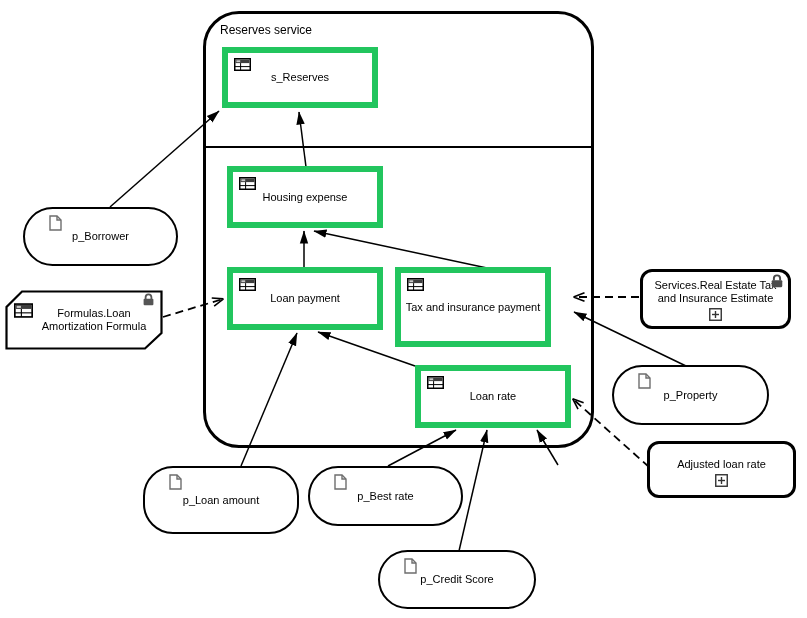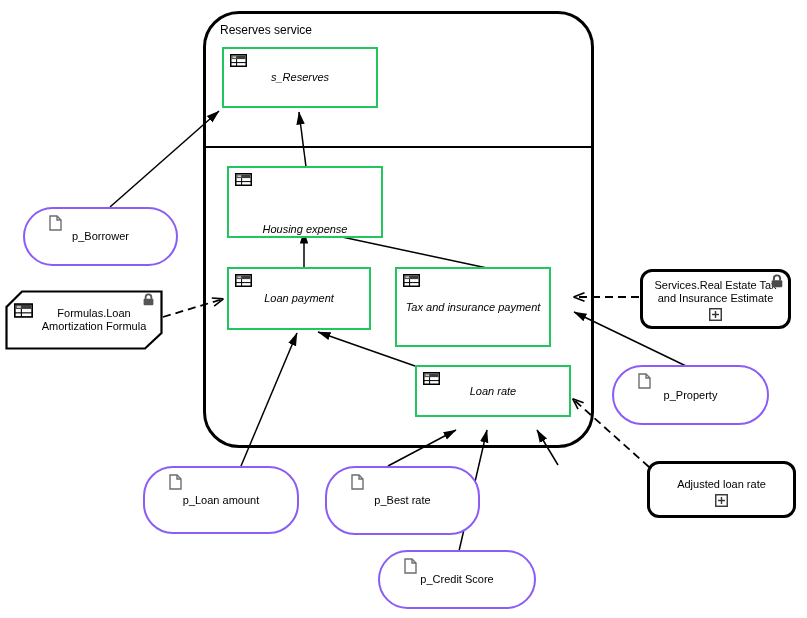--- a/index.html
+++ b/index.html
@@ -13,22 +13,22 @@
     position:absolute;border:3px solid #000;border-radius:36px;background:transparent;
     box-sizing:border-box;
   }
   .container-title{position:absolute;left:14px;top:9px;font-size:12px;white-space:nowrap;}
   .divider{position:absolute;border-top:2px solid #000;height:0;}
   svg.edges{position:absolute;left:0;top:0;width:807px;height:618px;pointer-events:none;}
   .node{
     position:absolute;box-sizing:border-box;background:#fff;
     display:flex;align-items:center;justify-content:center;text-align:center;
   }
-  .rect-node{border:2px solid #22c55e;font-style:italic;}
-  .stadium{border:2px solid #8b5cf6;border-radius:30px;}
+  .rect-node{border:6px solid #22c55e;}
+  .stadium{border:2px solid #000000;border-radius:30px;}
   .thick{border:3px solid #000;border-radius:12px;}
   .node .corner-icon{position:absolute;left:6px;top:5px;}
   .stadium .corner-icon{left:24px;top:6px;}
   .lock-pos{position:absolute;right:4px;top:2px;}
   .col{flex-direction:column;justify-content:flex-start;}
   .label{line-height:13px;}
   .poly-node{position:absolute;}
   .poly-node .inner{
     position:absolute;inset:0;display:flex;align-items:center;justify-content:center;
     text-align:center;line-height:13px;
@@ -79,34 +79,34 @@
           <rect x="0.75" y="0.75" width="15.5" height="11.5" fill="#fff" stroke="#000" stroke-width="1.5"></rect>
           <rect x="1.5" y="1.5" width="14" height="3.6" fill="#3d3d3d"></rect>
           <rect x="2.4" y="2.3" width="3.8" height="1.9" fill="#c9c9c9"></rect>
           <line x1="6.6" y1="5.1" x2="6.6" y2="12" stroke="#000"></line>
           <line x1="1" y1="8.6" x2="16" y2="8.6" stroke="#000"></line>
         </svg>
     </span>
     <span class="label">s_Reserves</span>
   </div>
 
-  <div class="node rect-node" style="left:227px;top:166px;width:156px;height:72px;align-items:flex-end;">
+  <div class="node rect-node" style="left:227px;top:166px;width:156px;height:62px;">
     <span class="corner-icon">
       <svg width="17" height="13" viewBox="0 0 17 13">
           <rect x="0.75" y="0.75" width="15.5" height="11.5" fill="#fff" stroke="#000" stroke-width="1.5"></rect>
           <rect x="1.5" y="1.5" width="14" height="3.6" fill="#3d3d3d"></rect>
           <rect x="2.4" y="2.3" width="3.8" height="1.9" fill="#c9c9c9"></rect>
           <line x1="6.6" y1="5.1" x2="6.6" y2="12" stroke="#000"></line>
           <line x1="1" y1="8.6" x2="16" y2="8.6" stroke="#000"></line>
         </svg>
     </span>
     <span class="label">Housing expense</span>
   </div>
 
-  <div class="node rect-node" style="left:227px;top:267px;width:144px;height:63px;">
+  <div class="node rect-node" style="left:227px;top:267px;width:156px;height:63px;">
     <span class="corner-icon">
       <svg width="17" height="13" viewBox="0 0 17 13">
           <rect x="0.75" y="0.75" width="15.5" height="11.5" fill="#fff" stroke="#000" stroke-width="1.5"></rect>
           <rect x="1.5" y="1.5" width="14" height="3.6" fill="#3d3d3d"></rect>
           <rect x="2.4" y="2.3" width="3.8" height="1.9" fill="#c9c9c9"></rect>
           <line x1="6.6" y1="5.1" x2="6.6" y2="12" stroke="#000"></line>
           <line x1="1" y1="8.6" x2="16" y2="8.6" stroke="#000"></line>
         </svg>
     </span>
     <span class="label">Loan payment</span>
@@ -118,21 +118,21 @@
           <rect x="0.75" y="0.75" width="15.5" height="11.5" fill="#fff" stroke="#000" stroke-width="1.5"></rect>
           <rect x="1.5" y="1.5" width="14" height="3.6" fill="#3d3d3d"></rect>
           <rect x="2.4" y="2.3" width="3.8" height="1.9" fill="#c9c9c9"></rect>
           <line x1="6.6" y1="5.1" x2="6.6" y2="12" stroke="#000"></line>
           <line x1="1" y1="8.6" x2="16" y2="8.6" stroke="#000"></line>
         </svg>
     </span>
     <span class="label">Tax and insurance payment</span>
   </div>
 
-  <div class="node rect-node" style="left:415px;top:365px;width:156px;height:52px;">
+  <div class="node rect-node" style="left:415px;top:365px;width:156px;height:63px;">
     <span class="corner-icon">
       <svg width="17" height="13" viewBox="0 0 17 13">
           <rect x="0.75" y="0.75" width="15.5" height="11.5" fill="#fff" stroke="#000" stroke-width="1.5"></rect>
           <rect x="1.5" y="1.5" width="14" height="3.6" fill="#3d3d3d"></rect>
           <rect x="2.4" y="2.3" width="3.8" height="1.9" fill="#c9c9c9"></rect>
           <line x1="6.6" y1="5.1" x2="6.6" y2="12" stroke="#000"></line>
           <line x1="1" y1="8.6" x2="16" y2="8.6" stroke="#000"></line>
         </svg>
     </span>
     <span class="label">Loan rate</span>
@@ -151,21 +151,21 @@
   <div class="node stadium" style="left:143px;top:466px;width:156px;height:68px;">
     <span class="corner-icon">
       <svg width="13" height="16" viewBox="0 0 13 16">
           <path d="M1,1 h7 l4,4 v10 h-11 z" fill="#fff" stroke="#6e6e6e" stroke-width="1.4"></path>
           <path d="M8,1 v4 h4" fill="none" stroke="#6e6e6e" stroke-width="1.4"></path>
         </svg>
     </span>
     <span class="label">p_Loan amount</span>
   </div>
 
-  <div class="node stadium" style="left:325px;top:466px;width:155px;height:69px;">
+  <div class="node stadium" style="left:308px;top:466px;width:155px;height:60px;">
     <span class="corner-icon">
       <svg width="13" height="16" viewBox="0 0 13 16">
           <path d="M1,1 h7 l4,4 v10 h-11 z" fill="#fff" stroke="#6e6e6e" stroke-width="1.4"></path>
           <path d="M8,1 v4 h4" fill="none" stroke="#6e6e6e" stroke-width="1.4"></path>
         </svg>
     </span>
     <span class="label">p_Best rate</span>
   </div>
 
 
@@ -221,21 +221,21 @@
     <span class="label" style="width:136px;">Services.Real Estate Tax and Insurance Estimate</span>
     <span class="plusbox">
       <svg width="13" height="13" viewBox="0 0 13 13">
           <rect x="0.75" y="0.75" width="11.5" height="11.5" fill="#fff" stroke="#333" stroke-width="1.4"></rect>
           <line x1="6.5" y1="3" x2="6.5" y2="10" stroke="#333" stroke-width="1.4"></line>
           <line x1="3" y1="6.5" x2="10" y2="6.5" stroke="#333" stroke-width="1.4"></line>
         </svg>
     </span>
   </div>
 
-  <div class="node thick col" style="left:647px;top:441px;width:149px;height:57px;padding-top:14px;margin-top:20px;">
+  <div class="node thick col" style="left:647px;top:441px;width:149px;height:57px;padding-top:14px;">
     <span class="label">Adjusted loan rate</span>
     <span class="plusbox">
       <svg width="13" height="13" viewBox="0 0 13 13">
           <rect x="0.75" y="0.75" width="11.5" height="11.5" fill="#fff" stroke="#333" stroke-width="1.4"></rect>
           <line x1="6.5" y1="3" x2="6.5" y2="10" stroke="#333" stroke-width="1.4"></line>
           <line x1="3" y1="6.5" x2="10" y2="6.5" stroke="#333" stroke-width="1.4"></line>
         </svg>
     </span>
   </div>
 

